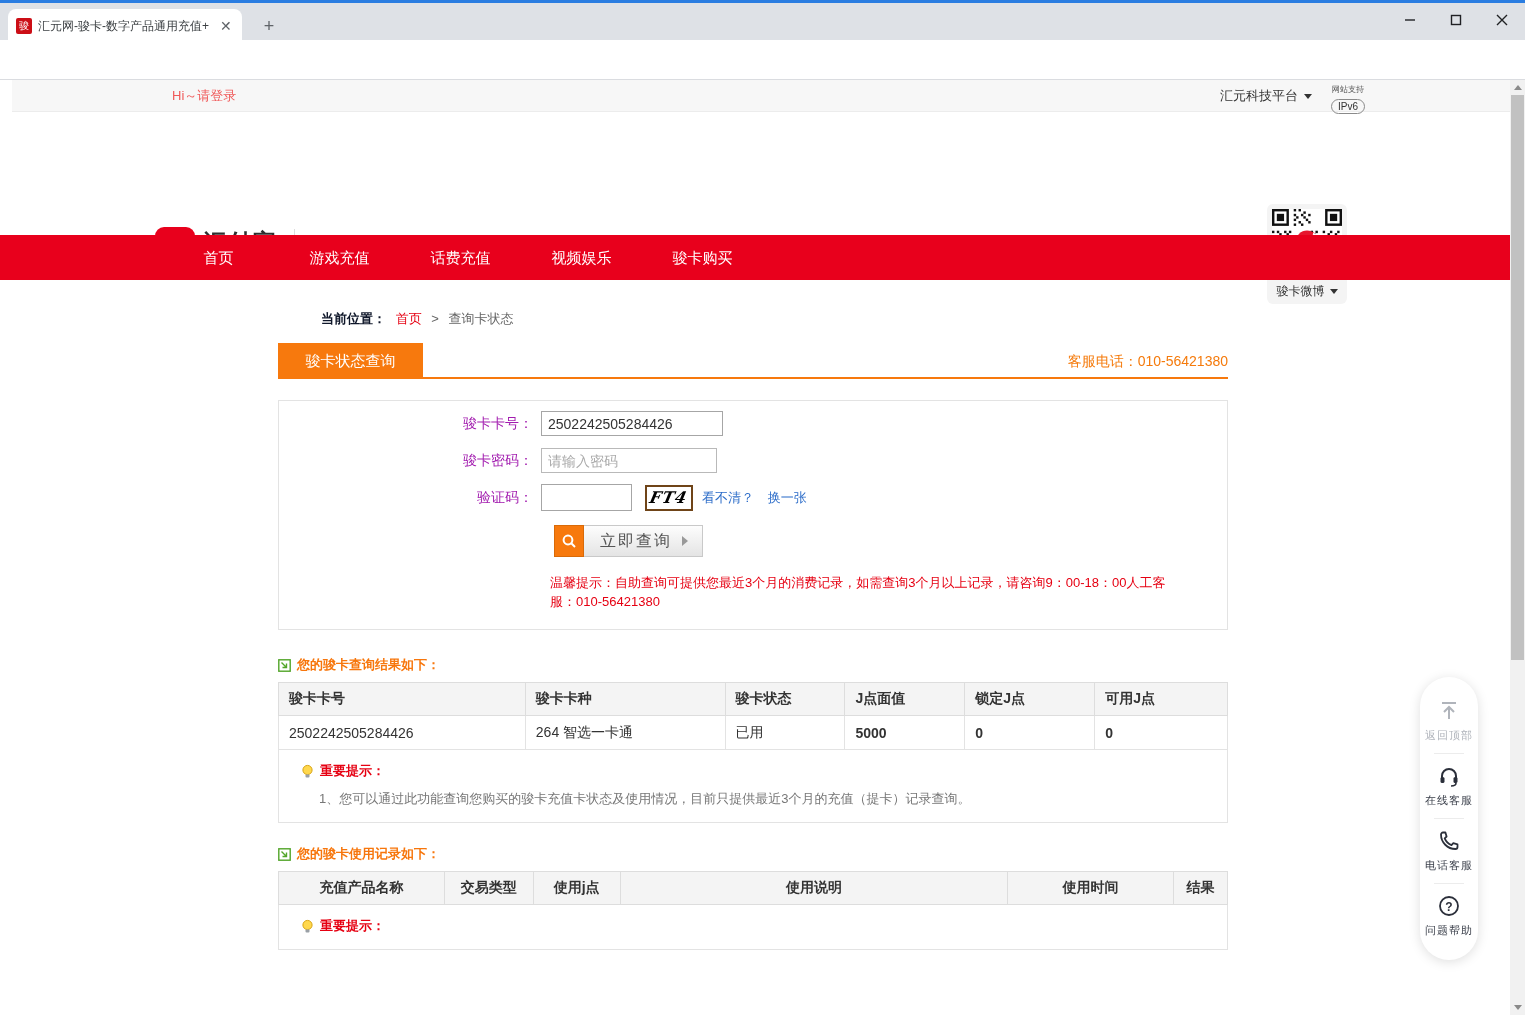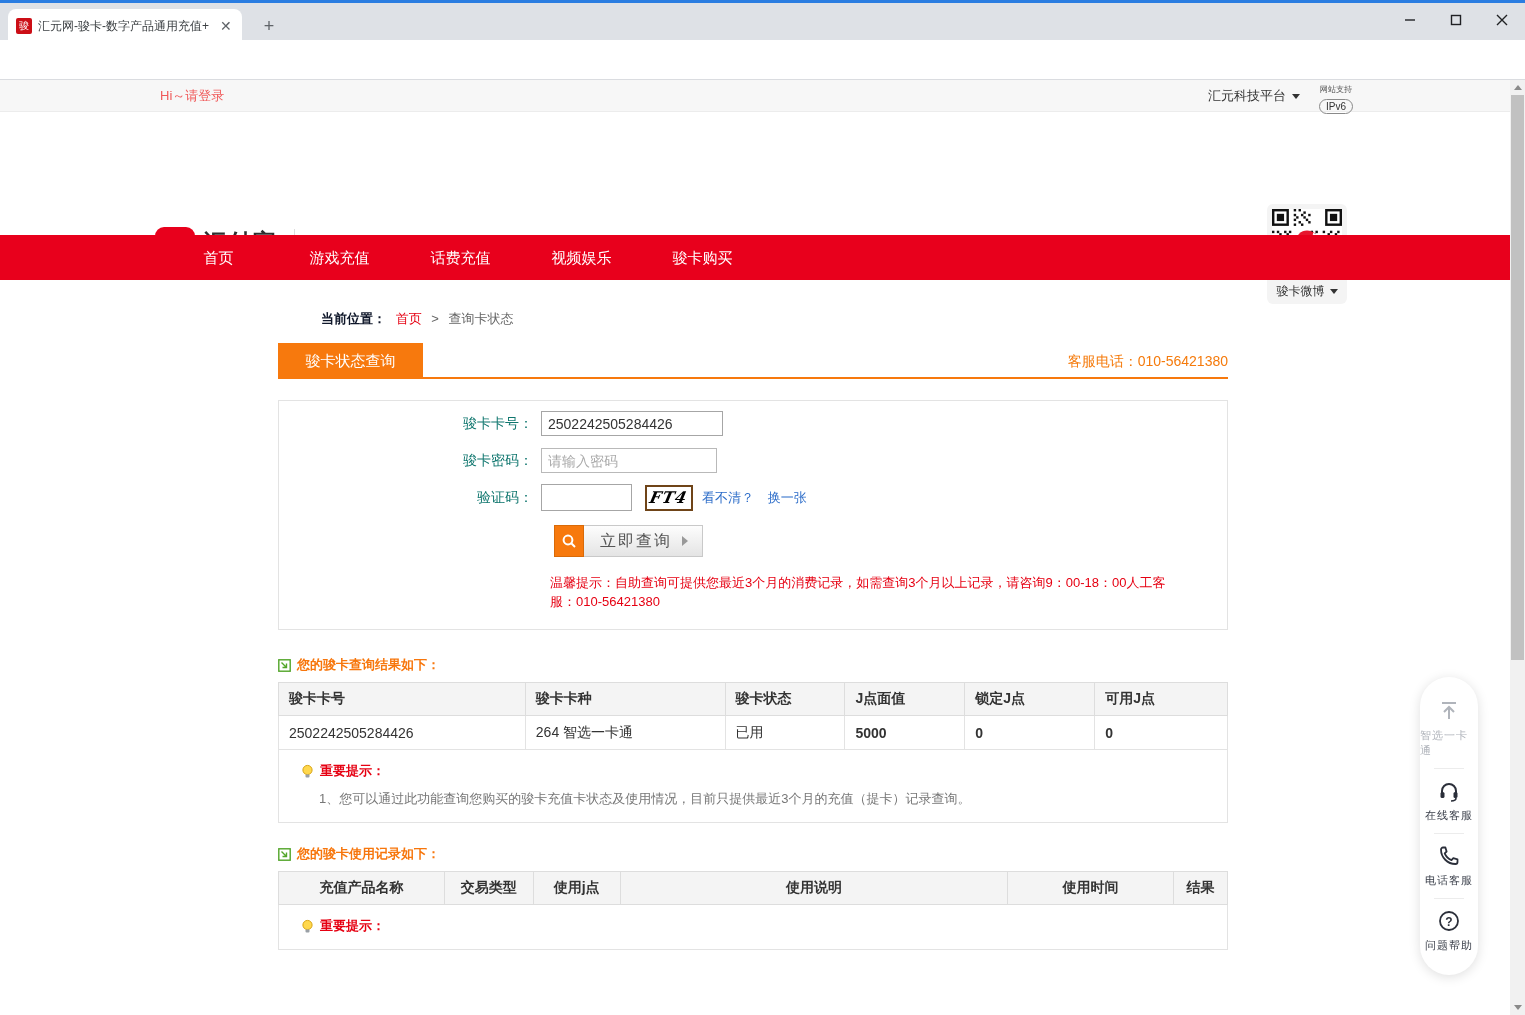--- a/index.html
+++ b/index.html
@@ -18,21 +18,21 @@
   .toolbar{position:absolute;left:0;top:40px;width:1525px;height:40px;background:#fff;border-bottom:1px solid #dadce0;}
   .navbtn{position:absolute;top:47px;width:26px;height:26px;display:flex;align-items:center;justify-content:center;}
   .omnibox{position:absolute;left:110px;top:45px;width:1337px;height:30px;background:#f1f3f4;border-radius:15px;
     display:flex;align-items:center;padding:0 12px;gap:8px;}
   .url{font-size:13px;color:#80868b;white-space:nowrap;}
   .url b{color:#202124;font-weight:normal;}
   .chip{position:absolute;top:47px;width:26px;height:26px;border-radius:50%;display:flex;align-items:center;justify-content:center;}
 
   
   .page{position:absolute;left:0;top:80px;width:1510px;height:935px;background:#fff;overflow:hidden;}
-  .topstrip{position:absolute;left:0;top:0;width:1510px;height:32px;background:#f7f7f7;border-bottom:1px solid #ececec;}
+  .topstrip{position:absolute;left:12px;top:0;width:1510px;height:32px;background:#f7f7f7;border-bottom:1px solid #ececec;}
   .login{position:absolute;left:160px;top:0;line-height:32px;font-size:13px;color:#f05a5a;}
   .platform{position:absolute;left:1208px;top:0;line-height:32px;font-size:13px;color:#333;display:flex;align-items:center;gap:6px;}
   .ipv6wrap{position:absolute;left:1318px;top:3px;text-align:center;}
   .ipv6wrap .sl{font-size:9px;color:#555;display:block;transform:scale(.9);}
   .ipv6{display:inline-block;font-size:10px;color:#333;border:1px solid #8a8a8a;border-radius:9px;padding:0 6px;line-height:13px;}
   .caret{width:0;height:0;border-left:4px solid transparent;border-right:4px solid transparent;border-top:5px solid #333;display:inline-block;}
 
   .logo{position:absolute;left:155px;top:147px;display:flex;align-items:center;}
   .logo-mark{width:40px;height:40px;background:#e8001c;border-radius:9px;color:#fff;font-size:24px;font-weight:bold;text-align:center;line-height:40px;}
   .logo-txt{margin-left:8px;}
@@ -57,21 +57,21 @@
   .main{position:absolute;left:278px;top:200px;width:950px;}
   .crumb{margin-top:30px;font-size:13px;color:#666;}
   .crumb .cl{font-weight:bold;color:#0f172a;margin-left:43px;}
   .crumb a{color:#e60012;text-decoration:none;margin:0 6px;}
   .tabrow{margin-top:15px;height:36px;border-bottom:2px solid #f7790d;position:relative;}
   .qtab{position:absolute;left:0;top:0;width:145px;height:36px;background:#f7790d;color:#fff;font-size:15px;text-align:center;line-height:36px;}
   .svcphone{position:absolute;right:0;top:0;line-height:36px;font-size:14px;color:#f57a0b;}
 
   .formbox{margin-top:21px;border:1px solid #e3e3e3;padding:9px 0 18px;}
   .frow{display:flex;align-items:center;height:27px;margin-bottom:10px;}
-  .flabel{width:262px;text-align:right;font-size:14px;color:#0f766e;padding-right:8px;}
+  .flabel{width:262px;text-align:right;font-size:14px;color:#a21caf;padding-right:8px;}
   .tinput{height:25px;border:1px solid #a6a6a6;font-size:14px;color:#333;padding:0 6px;outline:none;}
   .inp-card{width:182px;}
   .inp-pwd{width:176px;border-color:#b9b9b9;}
   .inp-pwd::placeholder{color:#aaa;}
   .inp-cap{width:91px;height:27px;}
   .captcha{margin-left:13px;width:48px;height:26px;border:2px solid #6f4418;background:#fff;display:flex;align-items:center;justify-content:center;
     font-family:"DejaVu Serif","Liberation Serif",serif;font-style:italic;font-weight:bold;font-size:16px;letter-spacing:1px;transform-origin:center;}
   .captcha span{display:inline-block;transform:skewX(-12deg);}
   .caplinks{margin-left:9px;font-size:13px;color:#2d6dc9;}
   .caplinks a{color:#2d6dc9;text-decoration:none;margin-right:10px;cursor:pointer;}
@@ -489,21 +489,21 @@
     </div>
 
   </div>
 
   <div class="floaty">
     <div class="fitem dim">
       <svg width="24" height="24">
         <line x1="5" y1="4" x2="19" y2="4" stroke="#b0b4bb" stroke-width="2"></line>
         <path d="M12 20V9M7 13l5-5 5 5" fill="none" stroke="#b0b4bb" stroke-width="2"></path>
       </svg>
-      <span class="flabel2">智选一卡通</span>
+      <span class="flabel2">返回顶部</span>
     </div>
     <div class="fdiv"></div>
     <div class="fitem">
       <svg width="24" height="24">
         <path d="M5 14v-2a7 7 0 0 1 14 0v2" fill="none" stroke="#2b2f3a" stroke-width="2"></path>
         <rect x="3.5" y="13" width="4" height="6" rx="1.6" fill="#2b2f3a"></rect>
         <rect x="16.5" y="13" width="4" height="6" rx="1.6" fill="#2b2f3a"></rect>
         <path d="M19 19q0 3-5 3" fill="none" stroke="#2b2f3a" stroke-width="1.6"></path>
       </svg>
       <span class="flabel2">在线客服</span>

